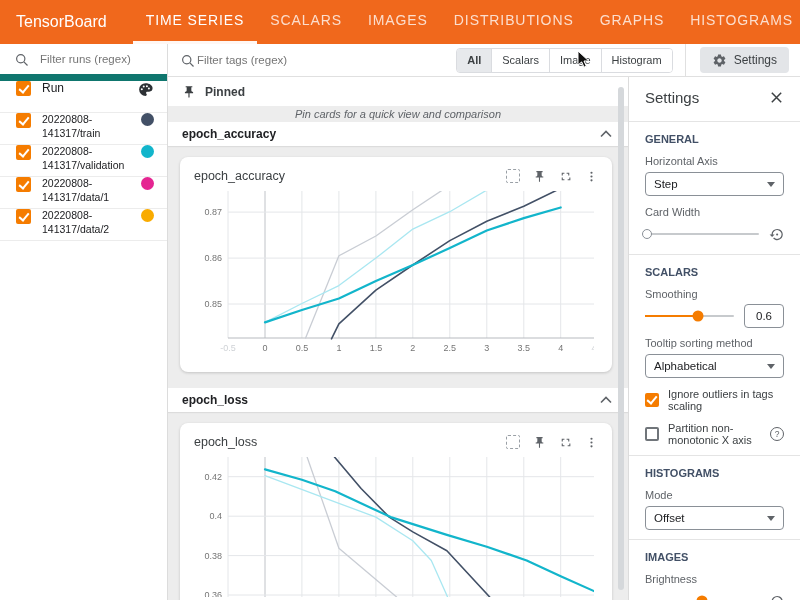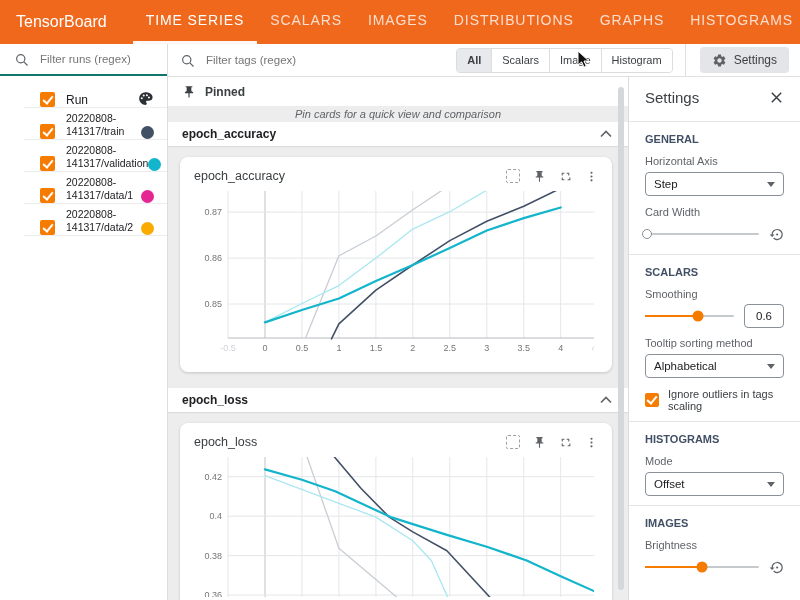--- a/index.html
+++ b/index.html
@@ -15,39 +15,39 @@
   .tab.active{color:#fff;border-bottom-color:rgba(255,255,255,.95);}
   .hdr-right{margin-left:auto;display:flex;align-items:center;gap:15px;padding-right:14px;}
   .status{position:relative;display:flex;align-items:center;justify-content:space-between;width:88px;
     font-size:11px;letter-spacing:1px;font-weight:500;padding-bottom:3px;border-bottom:1px solid rgba(255,255,255,.9);}
   .caret{width:0;height:0;border-left:4px solid transparent;border-right:4px solid transparent;border-top:5px solid #fff;}
   .caret.gray{border-top-color:#5f6368;}
 
   
   .layout{display:flex;height:556px;}
   .sidebar{width:168px;box-sizing:border-box;border-right:1px solid #dcdcdc;background:#fff;flex:none;}
-  .s-search{display:flex;align-items:center;gap:9px;height:30px;padding-left:14px;border-bottom:2px solid #0f766e;}
+  .s-search{display:flex;align-items:center;gap:9px;height:30px;padding-left:14px;border-bottom:7px solid #0f766e;}
   input.searchbox{border:none;outline:none;font-size:11.5px;color:#333;width:108px;background:transparent;font-family:inherit;}
   input.searchbox::placeholder{color:#757575;}
-  .s-row{display:flex;align-items:flex-end;padding:0 13px 0 16px;border-bottom:1px solid #ececec;min-height:31px;margin-left:24px;}
+  .s-row{display:flex;align-items:flex-start;padding:0 13px 0 16px;border-bottom:1px solid #ececec;min-height:31px;}
   .runhdr-label{font-size:12px;color:#202124;margin-left:11px;}
   .mlauto{margin-left:auto;}
   .chk{width:15px;height:15px;border-radius:2px;background:#f57c00;display:flex;align-items:center;
     justify-content:center;flex:none;box-sizing:border-box;}
   .chk i{display:block;width:4px;height:8px;border-right:2px solid #fff;border-bottom:2px solid #fff;
     transform:rotate(40deg);margin-top:-2px;}
   .chk.off{background:#fff;border:2px solid #70757a;}
   .chk.sm{width:14px;height:14px;}
   .run-name{font-size:10.5px;color:#202124;line-height:1.3;margin-left:11px;width:82px;}
   .dot{width:13px;height:13px;border-radius:50%;margin-left:auto;flex:none;}
 
   .rightcol{flex:1;display:flex;flex-direction:column;min-width:0;}
   .toolbar{height:33px;flex:none;box-sizing:border-box;background:#fff;border-bottom:1px solid #e0e0e0;
     display:flex;align-items:center;padding-left:12px;}
-  .t-search{display:flex;align-items:center;gap:9px;flex:1;}
+  .t-search{display:flex;align-items:center;flex:1;}
   .seggroup{display:flex;border:1px solid #dadce0;border-radius:4px;overflow:hidden;height:23px;flex:none;}
   .seg{font-size:11px;color:#3c4043;padding:0 10px;display:flex;align-items:center;background:#fff;
     border-left:1px solid #dadce0;white-space:nowrap;}
   .seg:first-child{border-left:none;}
   .seg.sel{background:#e7e9ec;font-weight:700;}
   .t-div{width:1px;align-self:stretch;background:#e0e0e0;margin-left:12px;flex:none;}
   .settings-btn{display:flex;align-items:center;gap:7px;background:#e3e5e8;border:none;border-radius:4px;
     height:26px;padding:0 12px;margin:0 11px 0 14px;font-size:12px;font-weight:500;color:#3c4043;font-family:inherit;flex:none;}
 
   .bodyrow{flex:1;display:flex;min-height:0;}
@@ -366,20 +366,25 @@
           <div class="p-select">
             <span>Alphabetical</span>
             <span class="caret gray"></span>
           </div>
           <div class="chkrow">
             <span class="chk sm">
                 <i></i>
               </span>
             <span>Ignore outliers in tags scaling</span>
           </div>
+          <div class="chkrow">
+            <span class="chk sm off"></span>
+            <span>Partition non-monotonic X axis</span>
+            <span class="helpc">?</span>
+          </div>
           <div class="p-divider"></div>
 
           <div class="p-h">HISTOGRAMS</div>
           <div class="p-label">Mode</div>
           <div class="p-select">
             <span>Offset</span>
             <span class="caret gray"></span>
           </div>
           <div class="p-divider"></div>
 

